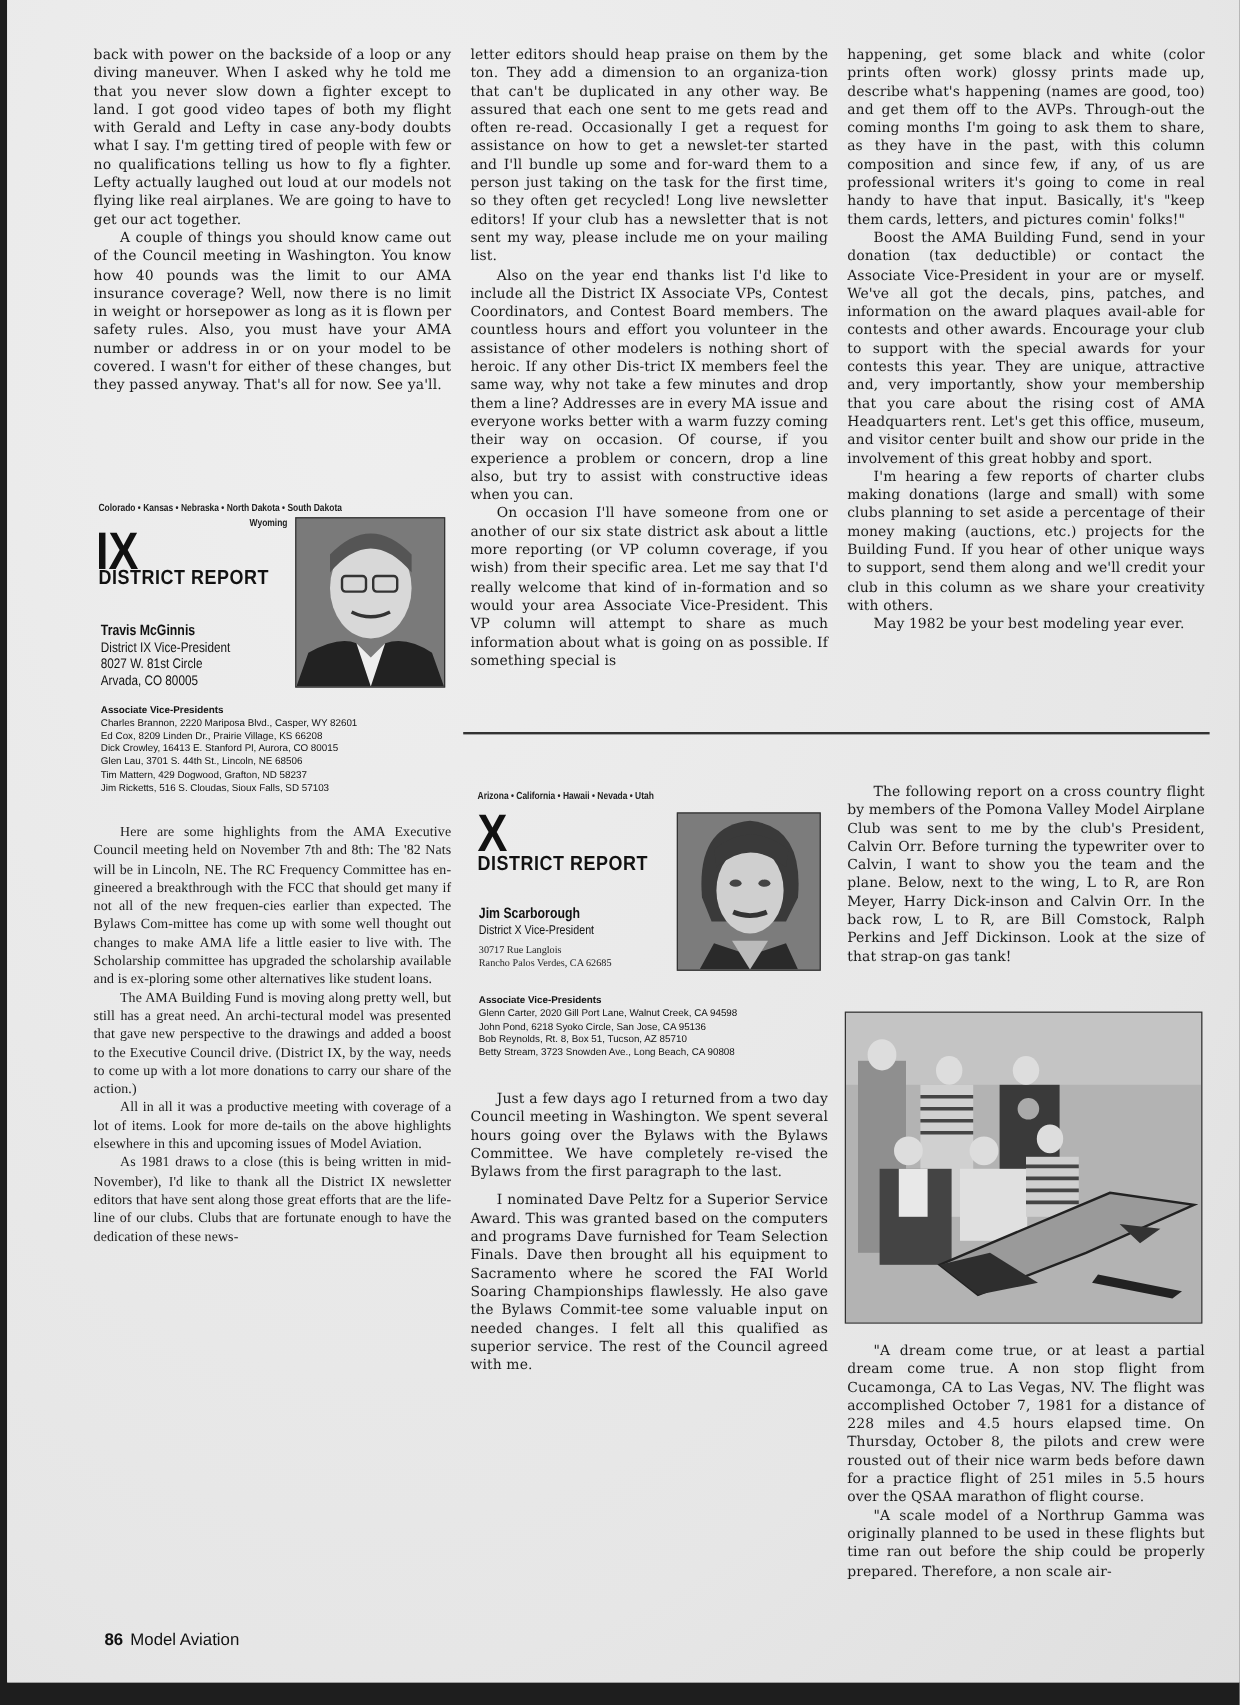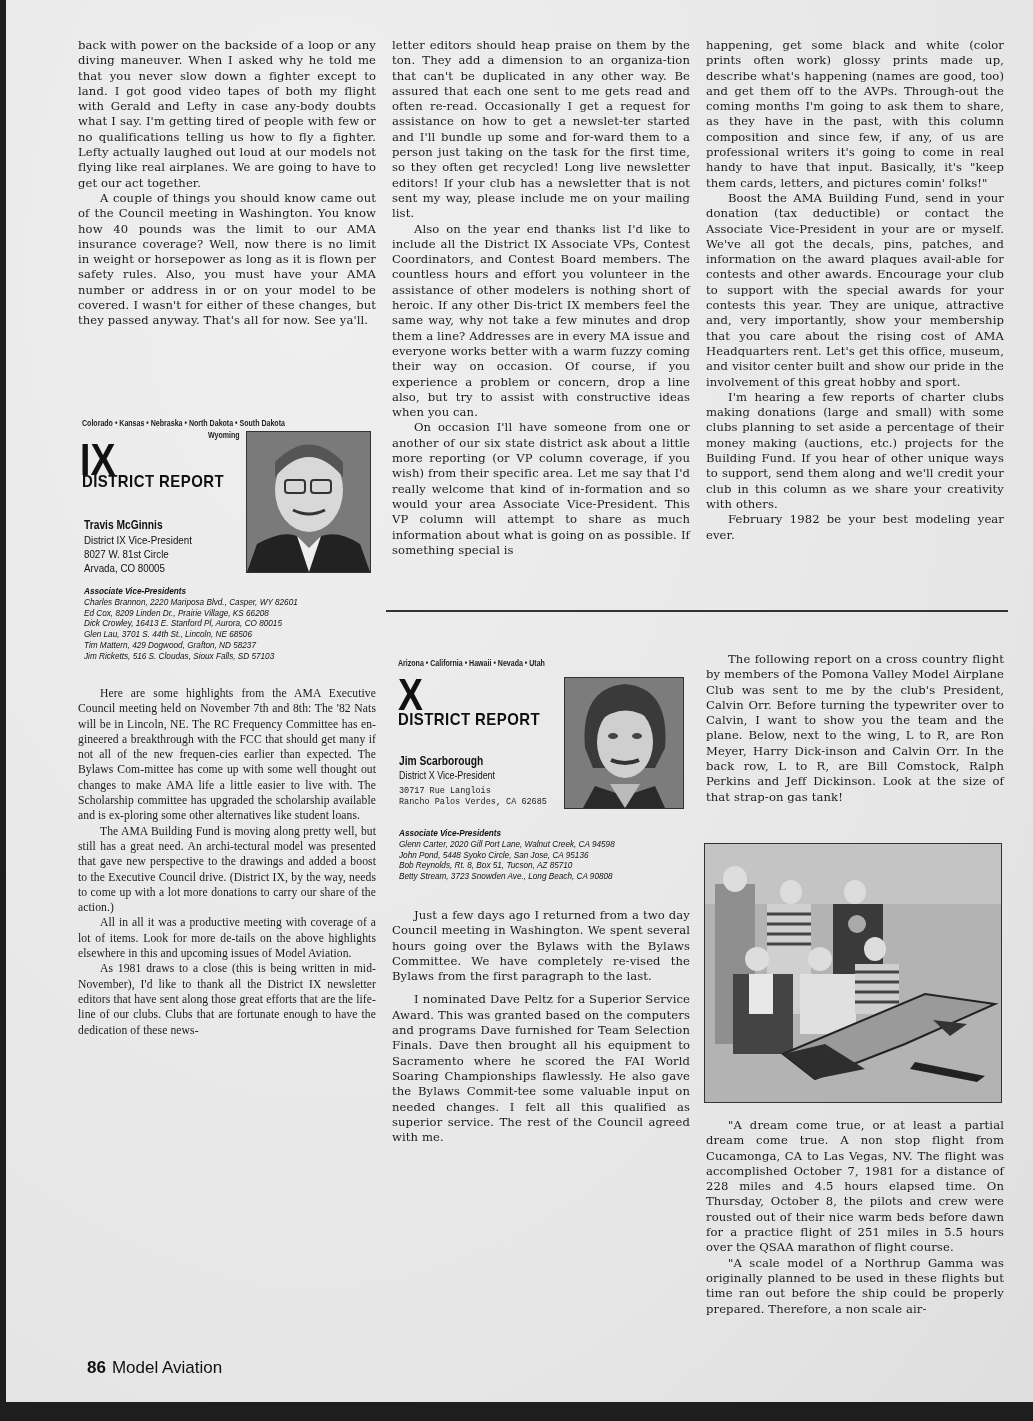--- a/index.html
+++ b/index.html
@@ -12,26 +12,26 @@
   .col p.noind { text-indent:0; }
   .col p.gap { margin-top:8px; }
   .c1 { left:72px; width:298px; }
   .c2 { left:386px; width:298px; }
   .c3 { left:700px; width:298px; }
   .states { font-family:"Liberation Sans", sans-serif; font-size:8.6px; font-weight:bold; color:#222; transform:scaleX(0.82); transform-origin:left; white-space:nowrap; position:absolute; }
   .roman { font-family:"Liberation Sans", sans-serif; font-weight:bold; font-size:44px; line-height:44px; color:#111; position:absolute; transform:scaleX(0.85); transform-origin:left; }
   .drtitle { font-family:"Liberation Sans", sans-serif; font-weight:bold; font-size:17px; color:#111; position:absolute; letter-spacing:0.5px; transform:scaleX(0.88); transform-origin:left; white-space:nowrap; }
   .vpname { font-family:"Liberation Sans", sans-serif; font-weight:bold; font-size:12.5px; position:absolute; transform:scaleX(0.82); transform-origin:left; white-space:nowrap; color:#111; }
   .vpline { font-family:"Liberation Sans", sans-serif; font-size:11.5px; position:absolute; transform:scaleX(0.85); transform-origin:left; white-space:nowrap; color:#111; line-height:14px; }
-  .vpsmall { font-family:Liberation Mono, monospace; font-size:8.5px; position:absolute; white-space:nowrap; color:#222; line-height:11px; }
-  .avp { position:absolute; font-family:"Liberation Sans", sans-serif; font-size:8.2px; line-height:10.8px; color:#111; white-space:nowrap;font-style:italic; }
+  .vpsmall { font-family:Liberation Serif, serif; font-size:8.5px; position:absolute; white-space:nowrap; color:#222; line-height:11px; }
+  .avp { position:absolute; font-family:"Liberation Sans", sans-serif; font-size:8.2px; line-height:10.8px; color:#111; white-space:nowrap; }
   .avp .h { font-weight:bold; }
   .photo { position:absolute; background:#6d6d6d; overflow:hidden; border:1px solid #333; }
   .rule { position:absolute; height:2px; background:#333; }
-  .footer { position:absolute; left:81px; top:1358px; font-family:"Liberation Sans", sans-serif; font-size:17px; color:#111; }
+  .footer { position:absolute; left:81px; top:1358px; font-family:"Liberation Sans", sans-serif; font-size:14px; color:#111; }
   .footer b { font-weight:bold; margin-right:6px; }
 </style>
 </head>
 <body>
 
 <div class="page">
 
   <div class="col c1" style="top:38px;">
     <p class="noind">back with power on the backside of a loop or any diving maneuver. When I asked why he told me that you never slow down a fighter except to land. I got good video tapes of both my flight with Gerald and Lefty in case any-body doubts what I say. I'm getting tired of people with few or no qualifications telling us how to fly a fighter. Lefty actually laughed out loud at our models not flying like real airplanes. We are going to have to get our act together.</p>
     <p>A couple of things you should know came out of the Council meeting in Washington. You know how 40 pounds was the limit to our AMA insurance coverage? Well, now there is no limit in weight or horsepower as long as it is flown per safety rules. Also, you must have your AMA number or address in or on your model to be covered. I wasn't for either of these changes, but they passed anyway. That's all for now. See ya'll.</p>
@@ -79,21 +79,21 @@
   <div class="col c2" style="top:38px;">
     <p class="noind">letter editors should heap praise on them by the ton. They add a dimension to an organiza-tion that can't be duplicated in any other way. Be assured that each one sent to me gets read and often re-read. Occasionally I get a request for assistance on how to get a newslet-ter started and I'll bundle up some and for-ward them to a person just taking on the task for the first time, so they often get recycled! Long live newsletter editors! If your club has a newsletter that is not sent my way, please include me on your mailing list.</p>
     <p>Also on the year end thanks list I'd like to include all the District IX Associate VPs, Contest Coordinators, and Contest Board members. The countless hours and effort you volunteer in the assistance of other modelers is nothing short of heroic. If any other Dis-trict IX members feel the same way, why not take a few minutes and drop them a line? Addresses are in every MA issue and everyone works better with a warm fuzzy coming their way on occasion. Of course, if you experience a problem or concern, drop a line also, but try to assist with constructive ideas when you can.</p>
     <p>On occasion I'll have someone from one or another of our six state district ask about a little more reporting (or VP column coverage, if you wish) from their specific area. Let me say that I'd really welcome that kind of in-formation and so would your area Associate Vice-President. This VP column will attempt to share as much information about what is going on as possible. If something special is</p>
   </div>
 
   <div class="col c3" style="top:38px;">
     <p class="noind">happening, get some black and white (color prints often work) glossy prints made up, describe what's happening (names are good, too) and get them off to the AVPs. Through-out the coming months I'm going to ask them to share, as they have in the past, with this column composition and since few, if any, of us are professional writers it's going to come in real handy to have that input. Basically, it's "keep them cards, letters, and pictures comin' folks!"</p>
     <p>Boost the AMA Building Fund, send in your donation (tax deductible) or contact the Associate Vice-President in your are or myself. We've all got the decals, pins, patches, and information on the award plaques avail-able for contests and other awards. Encourage your club to support with the special awards for your contests this year. They are unique, attractive and, very importantly, show your membership that you care about the rising cost of AMA Headquarters rent. Let's get this office, museum, and visitor center built and show our pride in the involvement of this great hobby and sport.</p>
     <p>I'm hearing a few reports of charter clubs making donations (large and small) with some clubs planning to set aside a percentage of their money making (auctions, etc.) projects for the Building Fund. If you hear of other unique ways to support, send them along and we'll credit your club in this column as we share your creativity with others.</p>
-    <p>February 1982 be your best modeling year ever.</p>
+    <p>May 1982 be your best modeling year ever.</p>
   </div>
 
   <div class="rule" style="left:380px; top:610px; width:622px;"></div>
 
   <div>
     <div class="states" style="left:392px; top:658px;">Arizona • California • Hawaii • Nevada • Utah</div>
     <div class="roman" style="left:392px; top:673px;">X</div>
     <div class="drtitle" style="left:392px; top:710px;">DISTRICT REPORT</div>
     <div class="photo" style="left:558px; top:677px; width:118px; height:130px;">
       <svg width="118" height="130" viewBox="0 0 118 130">
@@ -108,21 +108,21 @@
         <path d="M45 106 L60 130 L75 106Z" fill="#bbb"></path>
       </svg>
     </div>
     <div class="vpname" style="left:393px; top:754px;">Jim Scarborough</div>
     <div class="vpline" style="left:393px; top:768px; font-size:10.5px;">District X Vice-President</div>
     <div class="vpsmall" style="left:393px; top:786px;">30717 Rue Langlois</div>
     <div class="vpsmall" style="left:393px; top:797px;">Rancho Palos Verdes, CA 62685</div>
     <div class="avp" style="left:393px; top:829px;">
       <div class="h">Associate Vice-Presidents</div>
       <div>Glenn Carter, 2020 Gill Port Lane, Walnut Creek, CA 94598</div>
-      <div>John Pond, 5448 Syoko Circle, San Jose, CA 95136</div>
+      <div>John Pond, 6218 Syoko Circle, San Jose, CA 95136</div>
       <div>Bob Reynolds, Rt. 8, Box 51, Tucson, AZ 85710</div>
       <div>Betty Stream, 3723 Snowden Ave., Long Beach, CA 90808</div>
     </div>
   </div>
 
   <div class="col c2" style="top:908px;">
     <p>Just a few days ago I returned from a two day Council meeting in Washington. We spent several hours going over the Bylaws with the Bylaws Committee. We have completely re-vised the Bylaws from the first paragraph to the last.</p>
     <p class="gap">I nominated Dave Peltz for a Superior Service Award. This was granted based on the computers and programs Dave furnished for Team Selection Finals. Dave then brought all his equipment to Sacramento where he scored the FAI World Soaring Championships flawlessly. He also gave the Bylaws Commit-tee some valuable input on needed changes. I felt all this qualified as superior service. The rest of the Council agreed with me.</p>
   </div>
 

